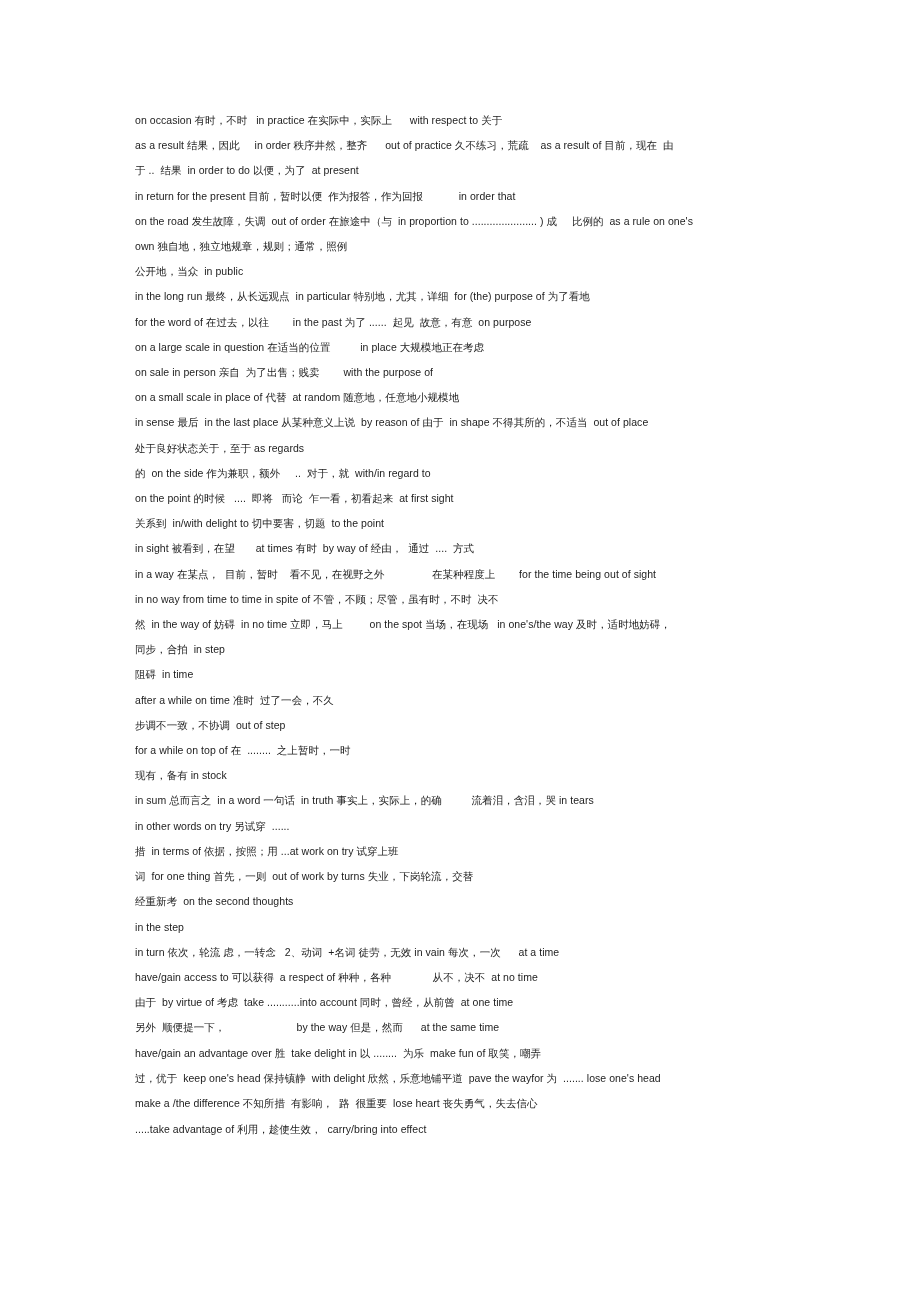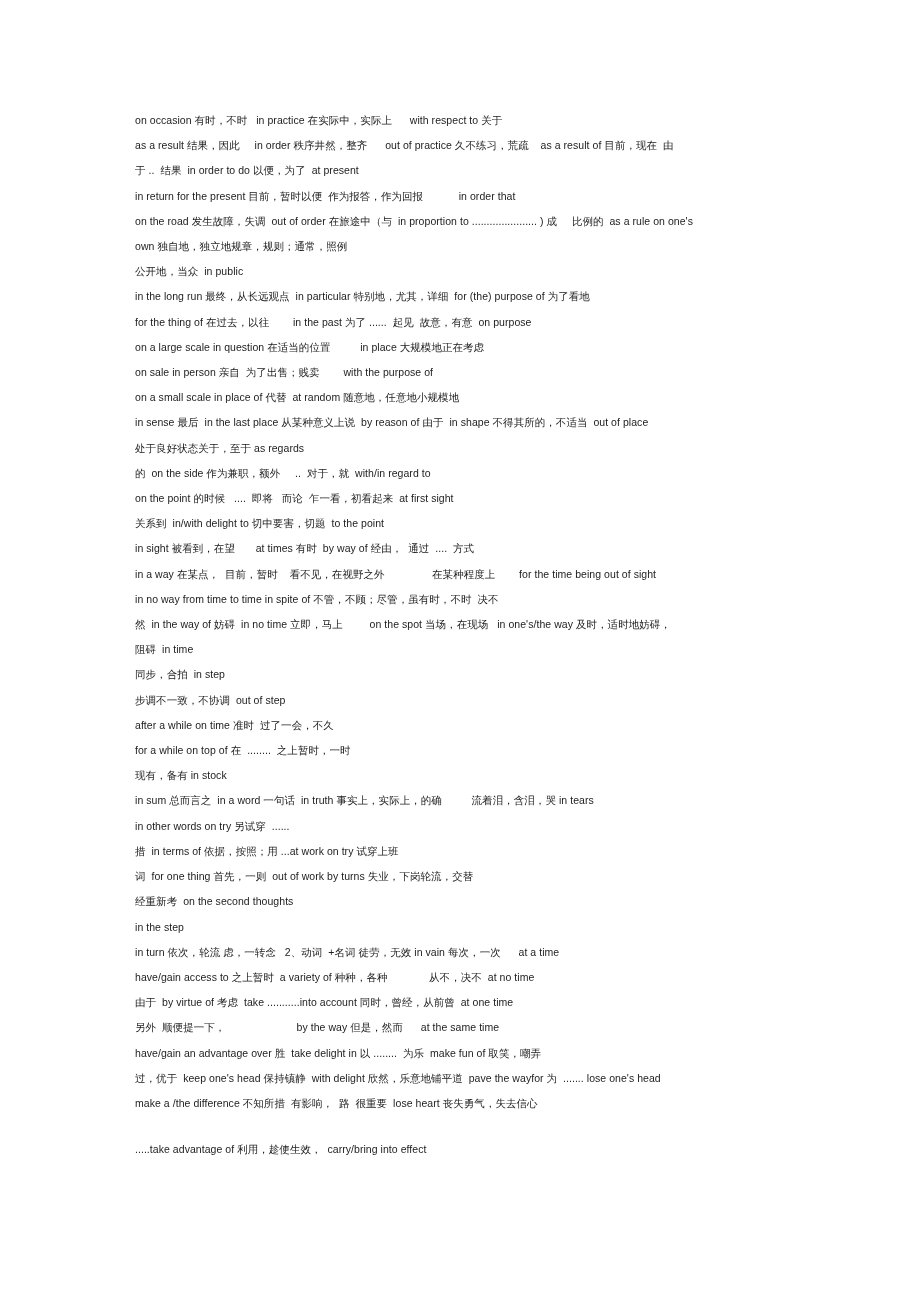--- a/index.html
+++ b/index.html
@@ -27,63 +27,63 @@
   .line {
     font-size: 10.5px;
     line-height: 25.2px;
     white-space: pre-wrap;
     color: #1c1c1c;
     letter-spacing: 0.05px;
     word-break: normal;
     overflow-wrap: normal;
   }
   .line.gap-before {
-    margin-top: 21px;
+    margin-top: 1px;
   }
 </style>
 </head>
 <body>
 
 <div class="page">
   <div class="doc-body">
       <div class="line">on occasion 有时，不时   in practice 在实际中，实际上      with respect to 关于</div>
       <div class="line">as a result 结果，因此     in order 秩序井然，整齐      out of practice 久不练习，荒疏    as a result of 目前，现在  由</div>
       <div class="line">于 ..  结果  in order to do 以便，为了  at present</div>
       <div class="line">in return for the present 目前，暂时以便  作为报答，作为回报            in order that</div>
       <div class="line">on the road 发生故障，失调  out of order 在旅途中（与  in proportion to ...................... ) 成     比例的  as a rule on one's</div>
       <div class="line">own 独自地，独立地规章，规则；通常，照例</div>
       <div class="line">公开地，当众  in public</div>
       <div class="line">in the long run 最终，从长远观点  in particular 特别地，尤其，详细  for (the) purpose of 为了看地</div>
-      <div class="line">for the thing of 在过去，以往        in the past 为了 ......  起见  故意，有意  on purpose</div>
+      <div class="line">for the word of 在过去，以往        in the past 为了 ......  起见  故意，有意  on purpose</div>
       <div class="line">on a large scale in question 在适当的位置          in place 大规模地正在考虑</div>
       <div class="line">on sale in person 亲自  为了出售；贱卖        with the purpose of</div>
       <div class="line">on a small scale in place of 代替  at random 随意地，任意地小规模地</div>
       <div class="line">in sense 最后  in the last place 从某种意义上说  by reason of 由于  in shape 不得其所的，不适当  out of place</div>
       <div class="line">处于良好状态关于，至于 as regards</div>
       <div class="line">的  on the side 作为兼职，额外     ..  对于，就  with/in regard to</div>
       <div class="line">on the point 的时候   ....  即将   而论  乍一看，初看起来  at first sight</div>
       <div class="line">关系到  in/with delight to 切中要害，切题  to the point</div>
       <div class="line">in sight 被看到，在望       at times 有时  by way of 经由，  通过  ....  方式</div>
       <div class="line">in a way 在某点，  目前，暂时    看不见，在视野之外                在某种程度上        for the time being out of sight</div>
       <div class="line">in no way from time to time in spite of 不管，不顾；尽管，虽有时，不时  决不</div>
       <div class="line">然  in the way of 妨碍  in no time 立即，马上         on the spot 当场，在现场   in one's/the way 及时，适时地妨碍，</div>
+      <div class="line">同步，合拍  in step</div>
       <div class="line">阻碍  in time</div>
-      <div class="line">同步，合拍  in step</div>
+      <div class="line">after a while on time 准时  过了一会，不久</div>
       <div class="line">步调不一致，不协调  out of step</div>
-      <div class="line">after a while on time 准时  过了一会，不久</div>
       <div class="line">for a while on top of 在  ........  之上暂时，一时</div>
       <div class="line">现有，备有 in stock</div>
       <div class="line">in sum 总而言之  in a word 一句话  in truth 事实上，实际上，的确          流着泪，含泪，哭 in tears</div>
       <div class="line">in other words on try 另试穿  ......</div>
       <div class="line">措  in terms of 依据，按照；用 ...at work on try 试穿上班</div>
       <div class="line">词  for one thing 首先，一则  out of work by turns 失业，下岗轮流，交替</div>
       <div class="line">经重新考  on the second thoughts</div>
       <div class="line">in the step</div>
       <div class="line">in turn 依次，轮流 虑，一转念   2、动词  +名词 徒劳，无效 in vain 每次，一次      at a time</div>
-      <div class="line">have/gain access to 之上暂时  a variety of 种种，各种              从不，决不  at no time</div>
+      <div class="line">have/gain access to 可以获得  a respect of 种种，各种              从不，决不  at no time</div>
       <div class="line">由于  by virtue of 考虑  take ...........into account 同时，曾经，从前曾  at one time</div>
       <div class="line">另外  顺便提一下，                        by the way 但是，然而      at the same time</div>
       <div class="line">have/gain an advantage over 胜  take delight in 以 ........  为乐  make fun of 取笑，嘲弄</div>
       <div class="line">过，优于  keep one's head 保持镇静  with delight 欣然，乐意地铺平道  pave the wayfor 为  ....... lose one's head</div>
       <div class="line">make a /the difference 不知所措  有影响，  路  很重要  lose heart 丧失勇气，失去信心</div>
       <div class="line gap-before">.....take advantage of 利用，趁使生效，  carry/bring into effect</div>
     </div>
 </div>
 
 </body></html>

